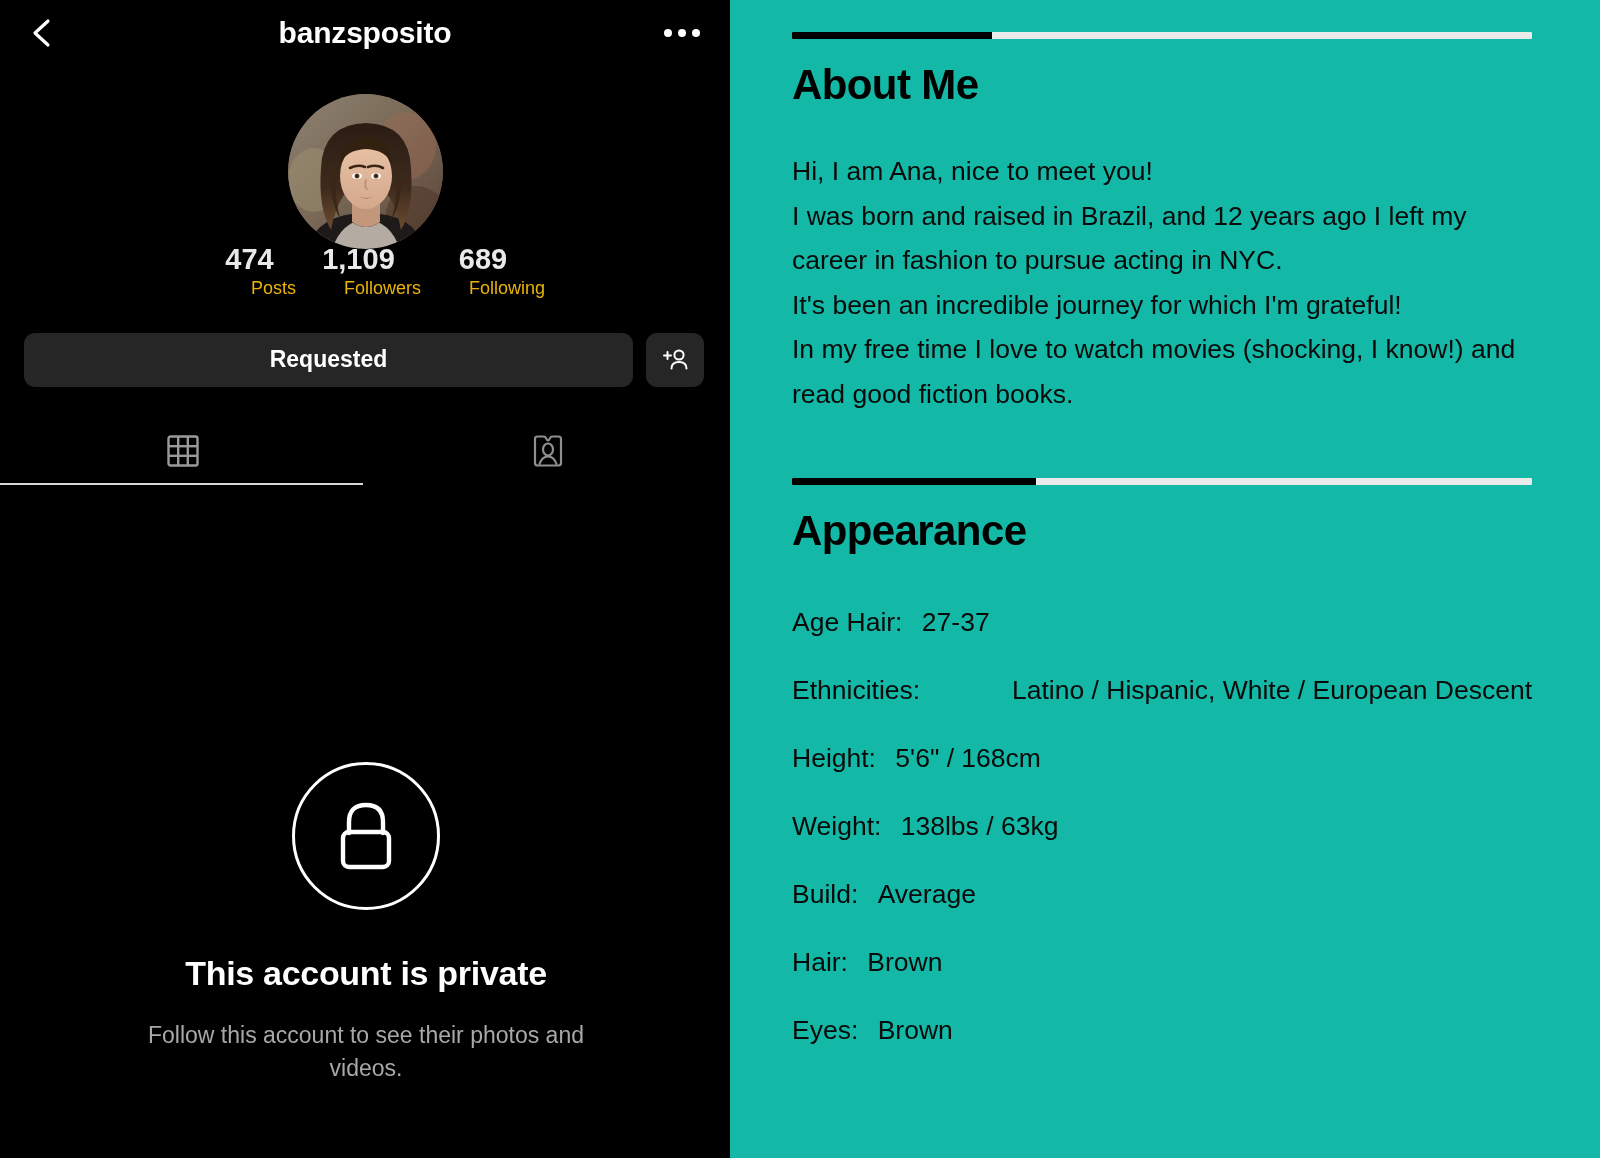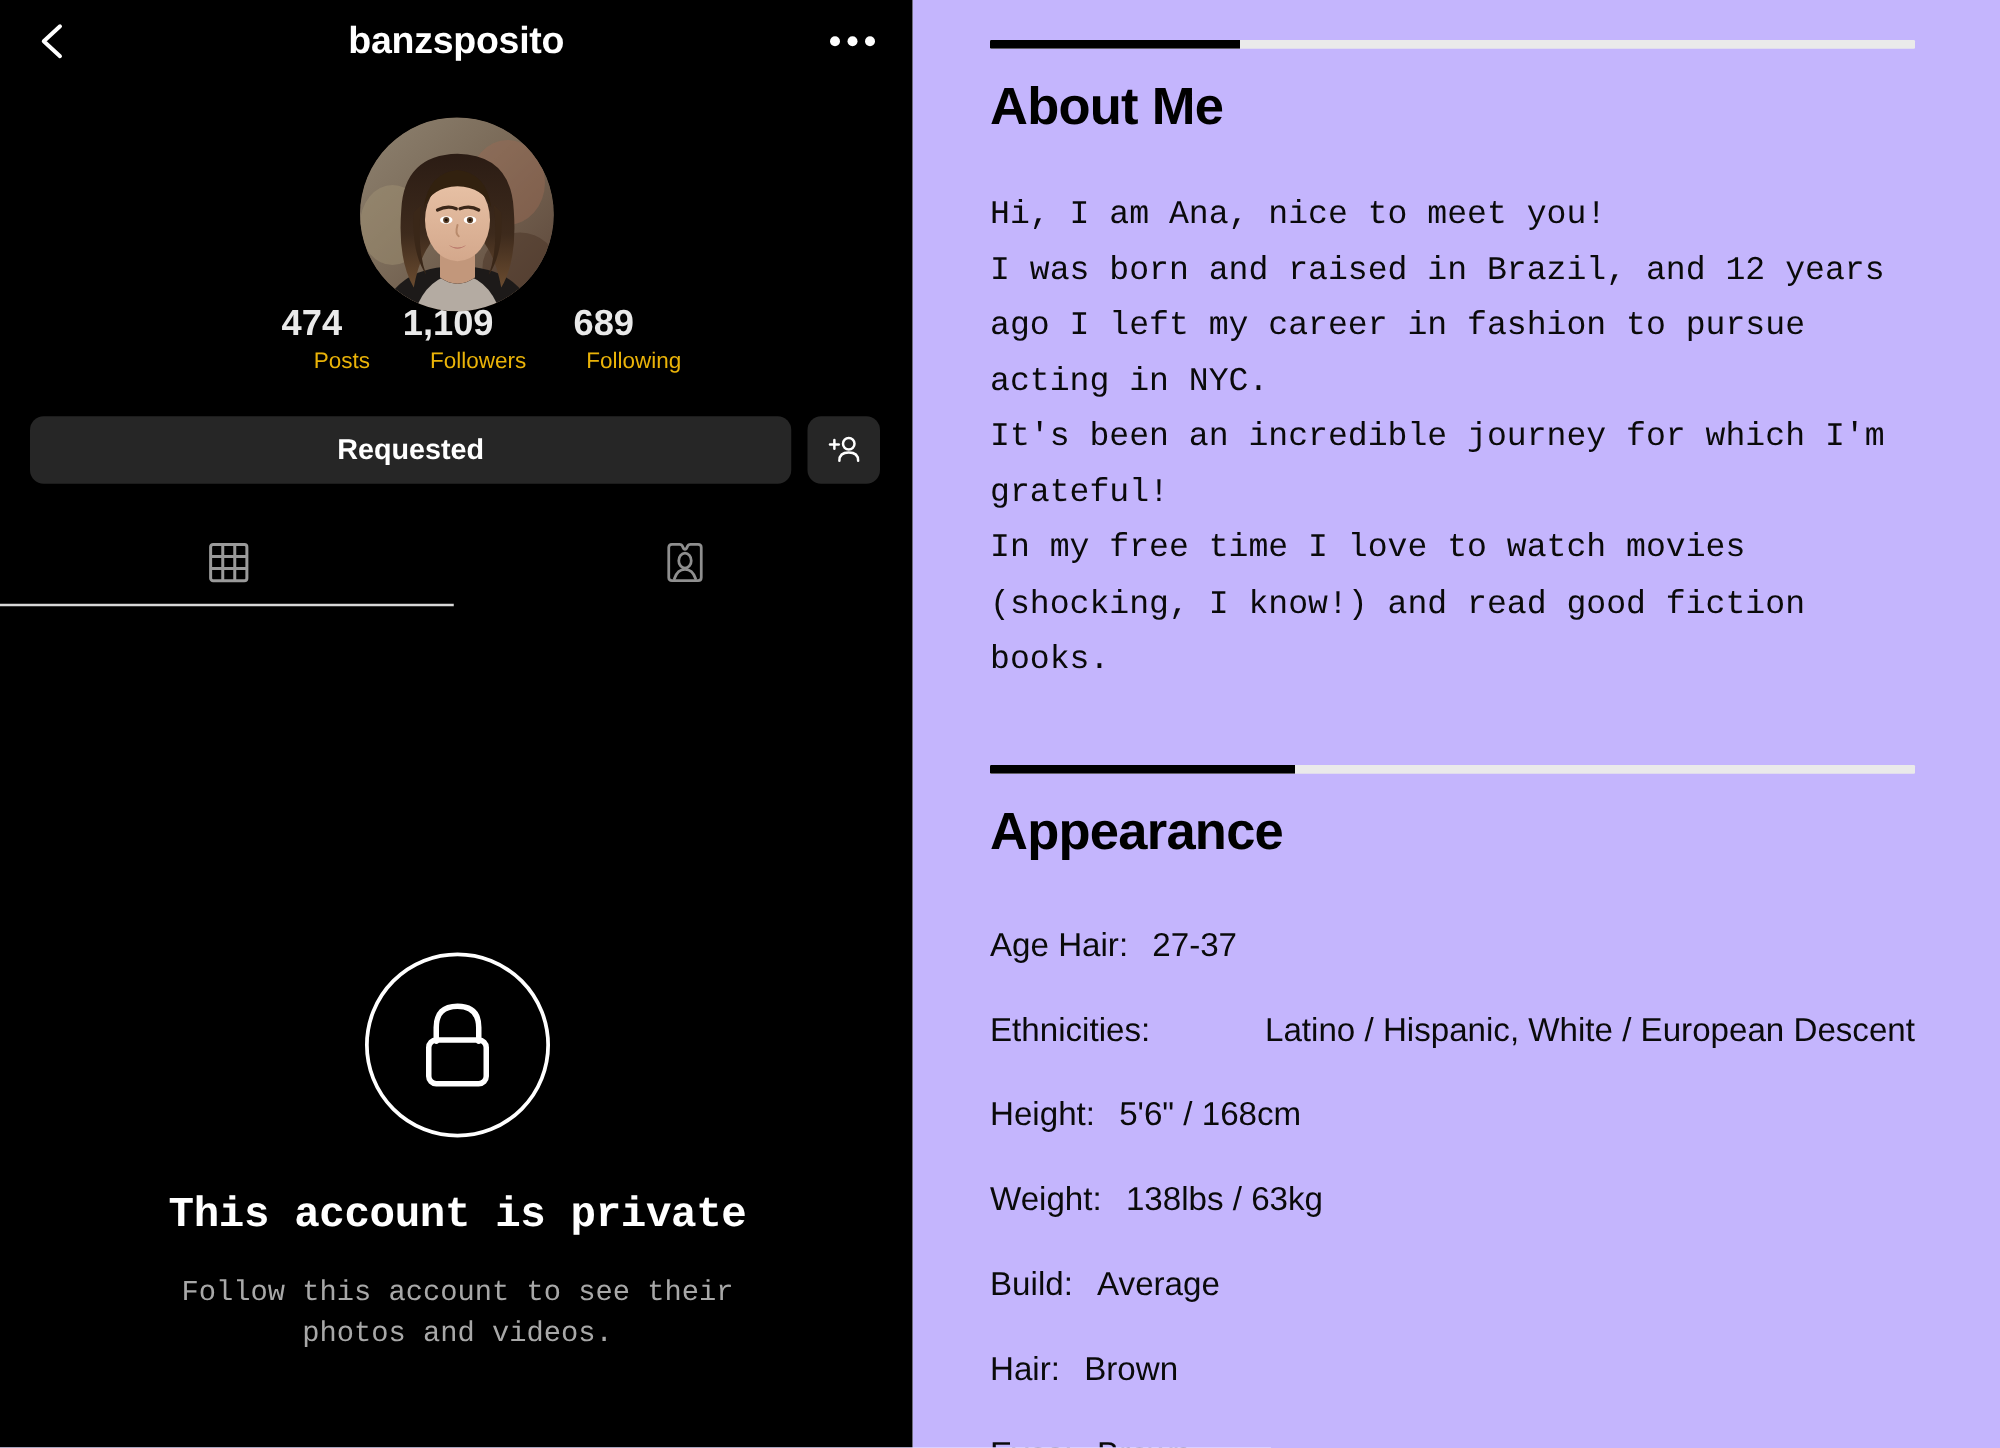--- a/index.html
+++ b/index.html
@@ -175,21 +175,20 @@
     height: 2px;
     background: #d8d8d8;
   }
 
   
   .private-block {
     position: absolute;
     left: 2px; right: 0;
     top: 762px;
     text-align: center;
-    font-family: Liberation Mono, monospace;
   }
   .lock-circle {
     width: 148px;
     height: 148px;
     border: 3px solid #ffffff;
     border-radius: 50%;
     margin: 0 auto;
     display: flex;
     align-items: center;
     justify-content: center;
@@ -208,21 +207,21 @@
     line-height: 1.42;
     max-width: 500px;
     margin-left: auto;
     margin-right: auto;
   }
 
   
   .detail-panel {
     flex: 1;
     height: 1158px;
-    background: #c4b5fd;
+    background: #14b8a6;
     color: #000000;
     padding: 32px 68px 0 62px;
     overflow: hidden;
   }
 
   .progress-track {
     height: 7px;
     background: #eaeaea;
     border-radius: 1px;
     width: 100%;
@@ -241,21 +240,21 @@
     letter-spacing: -0.6px;
     margin-top: 22px;
   }
 
   .bio {
     margin-top: 40px;
     font-size: 26.5px;
     line-height: 1.68;
     color: #0a0a0a;
   }
-  .bio-line { display: block; font-family: Liberation Mono, monospace; }
+  .bio-line { display: block; }
 
   .section-gap { height: 62px; }
 
   .attrs { margin-top: 46px; }
 
   .attr-row {
     font-size: 26.5px;
     line-height: 1.62;
     color: #0a0a0a;
     margin-bottom: 25px;

